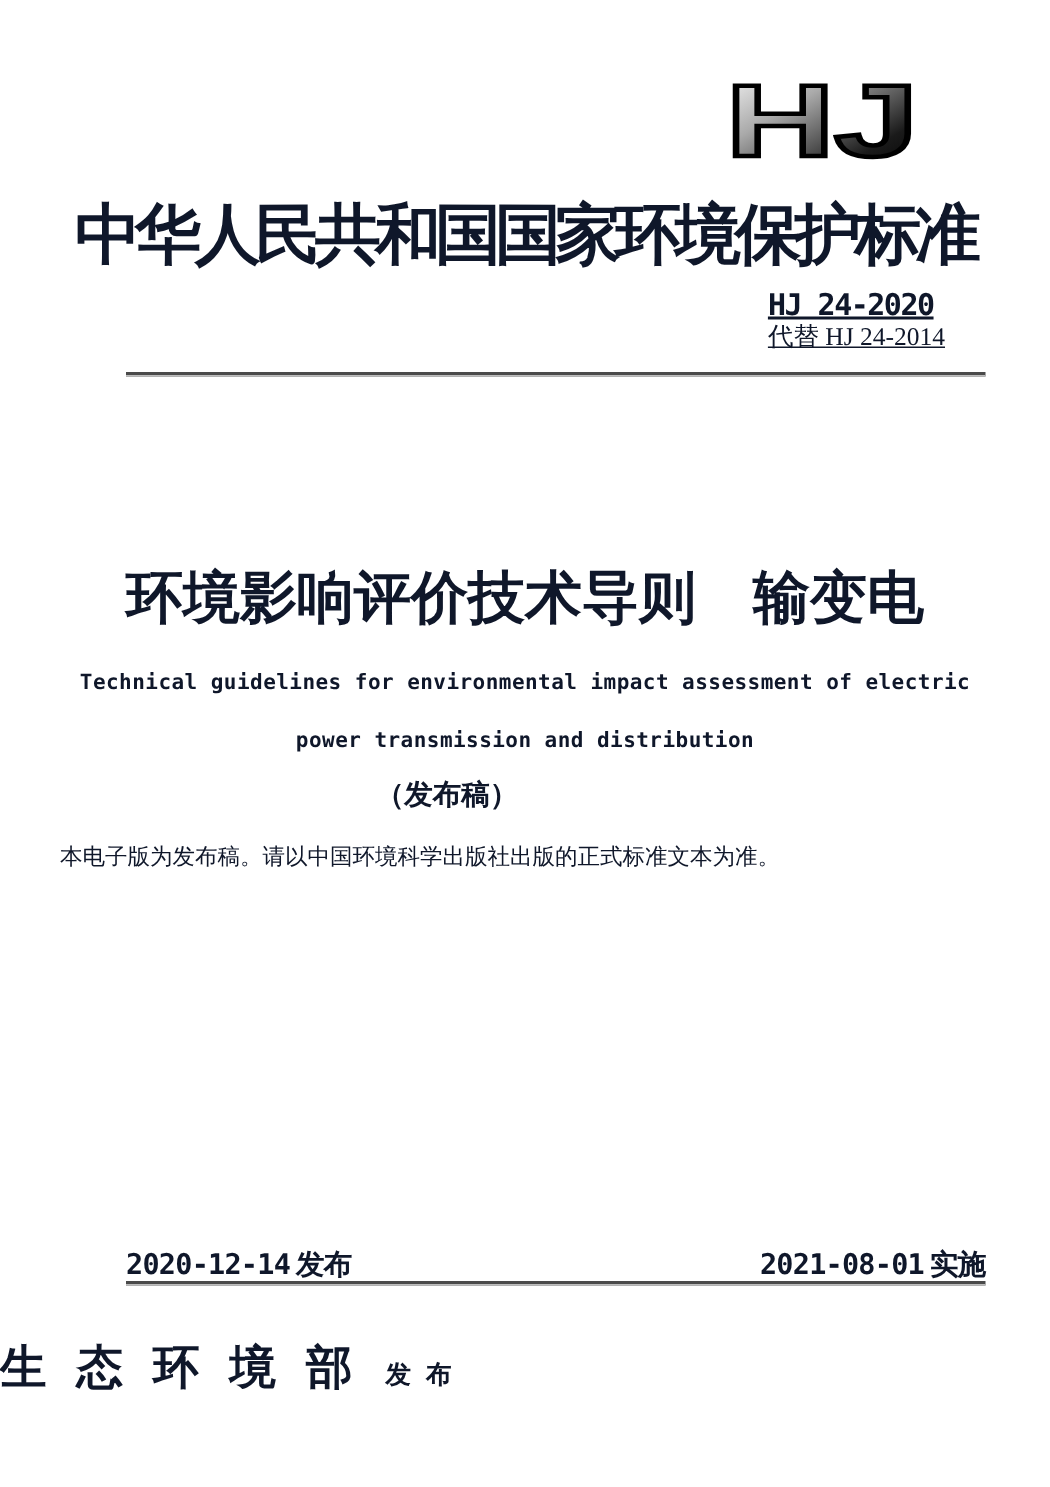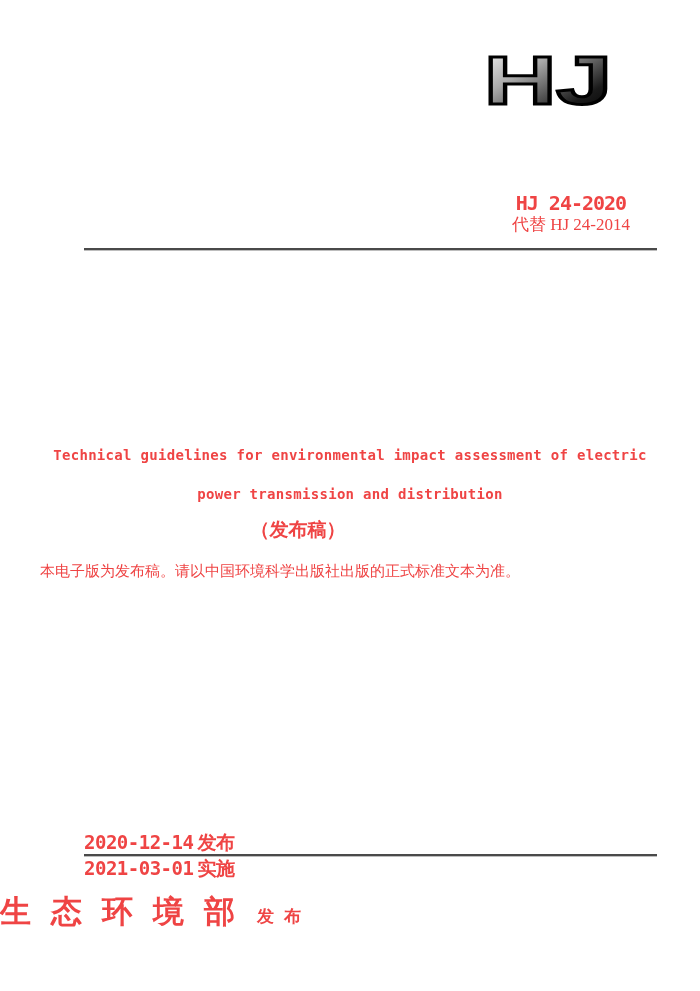--- a/index.html
+++ b/index.html
@@ -6,21 +6,21 @@
     margin: 0;
     padding: 0;
     background: #ffffff;
   }
   .page {
     position: relative;
     width: 700px;
     height: 991px;
     margin: 0 auto;
     background: #ffffff;
-    color: #ef4444;
+    color: #0f172a;
     overflow: hidden;
     font-family: "Liberation Serif", "DejaVu Serif", serif;
   }
   .logo {
     position: absolute;
     top: 42px;
     right: 82px;
     width: 136px;
     height: 72px;
   }
@@ -34,21 +34,22 @@
     font-family: "Liberation Serif", "DejaVu Serif", serif;
     font-weight: bold;
     font-size: 44px;
     letter-spacing: -4px;
     white-space: nowrap;
   }
   .code-block {
     position: absolute;
     top: 192px;
     right: 70px;
-    text-align: center;
+    text-align: left;
+    text-decoration: underline;
   }
   .code {
     font-family: "DejaVu Sans Mono", "Liberation Mono", monospace;
     font-weight: bold;
     font-size: 20px;
     letter-spacing: -1px;
     line-height: 1.1;
   }
   .replaces {
     font-family: "Liberation Serif", "DejaVu Serif", serif;
@@ -115,21 +116,20 @@
     top: 830px;
     left: 84px;
     width: 573px;
     display: flex;
     justify-content: space-between;
     font-family: "DejaVu Sans Mono", "Liberation Mono", monospace;
     font-weight: bold;
     font-size: 19px;
     letter-spacing: -0.5px;
     white-space: nowrap;
-    flex-direction: column;
   }
   .date-cjk-label {
     font-family: "Liberation Sans", "DejaVu Sans", sans-serif;
     margin-left: 4px;
   }
   .publisher-row {
     position: absolute;
     top: 891px;
     left: 0;
     width: 700px;
@@ -162,42 +162,44 @@
           <stop offset="0" stop-color="#ffffff"></stop>
           <stop offset="0.35" stop-color="#aaaaaa"></stop>
           <stop offset="0.75" stop-color="#1a1a1a"></stop>
           <stop offset="1" stop-color="#000000"></stop>
         </linearGradient>
       </defs>
       <text x="2" y="62" font-family="Liberation Sans, DejaVu Sans, sans-serif" font-size="68" font-weight="bold" fill="url(#bevelGrad)" stroke="#000000" stroke-width="3" textLength="128" lengthAdjust="spacingAndGlyphs">HJ</text>
     </svg>
   </div>
 
+  <h1 class="std-name">中华人民共和国国家环境保护标准</h1>
 
   <div class="code-block">
     <div class="code">HJ 24-2020</div>
     <div class="replaces">代替 HJ 24-2014</div>
   </div>
 
   <div class="rule rule-top"></div>
 
+  <h2 class="title-cn">环境影响评价技术导则　输变电</h2>
 
   <div class="title-en line2">power transmission and distribution</div>
   <div class="title-en line1">Technical guidelines for environmental impact assessment of electric</div>
 
   <div class="draft">（发布稿）</div>
 
   <div class="notice">本电子版为发布稿。请以中国环境科学出版社出版的正式标准文本为准。</div>
 
   <div class="dates">
     <div class="date-left">
       <span>2020-12-14</span><span class="date-cjk-label">发布</span>
     </div>
     <div class="date-right">
-      <span>2021-03-01</span><span class="date-cjk-label">实施</span>
+      <span>2021-08-01</span><span class="date-cjk-label">实施</span>
     </div>
   </div>
 
   <div class="rule rule-bottom"></div>
 
   <div class="publisher-row">
     <span class="pub-name">生态环境部</span><span class="pub-action">发布</span>
   </div>
 
 </div>

